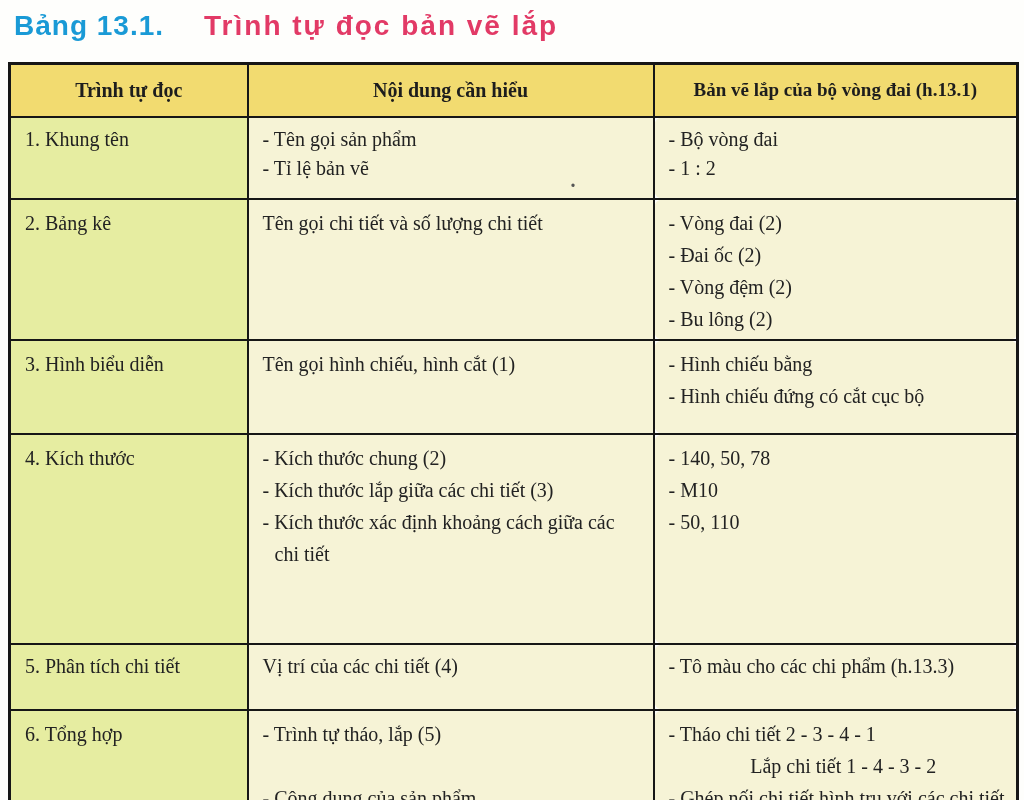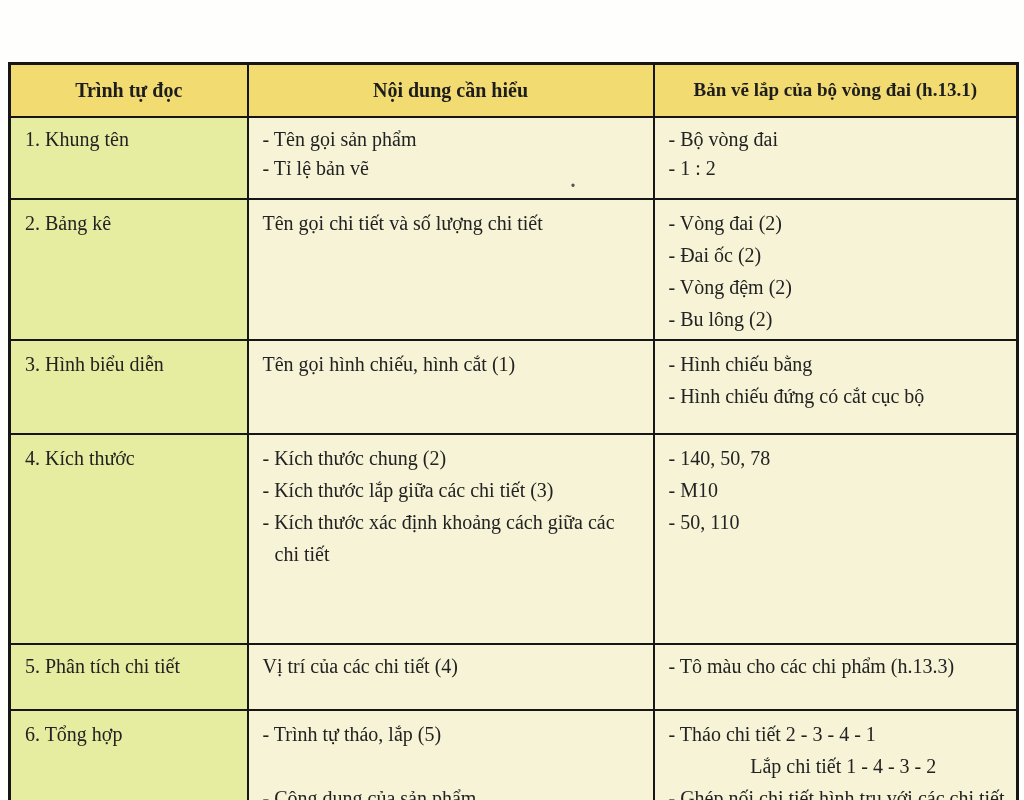--- a/index.html
+++ b/index.html
@@ -46,21 +46,21 @@
   }
   thead th:nth-child(3) { font-size: 19px; margin-left: 35px; }
 
   tbody td {
     vertical-align: top;
     padding: 7px 10px 4px 12px;
     line-height: 32px;
   }
   td.col-step    { background: #e6eda1; font-size: 20px; }
   td.col-content { background: #f6f3d6; position: relative; }
-  td.col-example { background: #f6f3d6; }
+  td.col-example { background: #f6f3d6; border-radius: 9px; }
 
   
   tbody tr:nth-child(1) td { height: 82px; }
   tbody tr:nth-child(2) td { height: 136px; }
   tbody tr:nth-child(3) td { height: 94px; }
   tbody tr:nth-child(4) td { height: 210px; }
   tbody tr:nth-child(5) td { height: 66px; }
   tbody tr:nth-child(6) td { height: 132px; }
   tbody tr:nth-child(5) td { line-height: 28px; }
   tbody tr:nth-child(1) td { line-height: 29px; }
@@ -71,20 +71,23 @@
   .stray-dot {
     position: absolute; left: 322px; top: 48px;
     font-weight: bold; color: #555;
   }
 </style>
 </head>
 <body>
 
 <div class="page">
 
+  <div class="caption">
+    <span class="num">Bảng 13.1.</span><span class="ttl">Trình tự đọc bản vẽ lắp</span>
+  </div>
 
   <table class="main">
     <colgroup>
         <col class="c1">
         <col class="c2">
         <col class="c3">
       </colgroup>
     <thead>
       <tr id="header-row">
           <th>Trình tự đọc</th>

